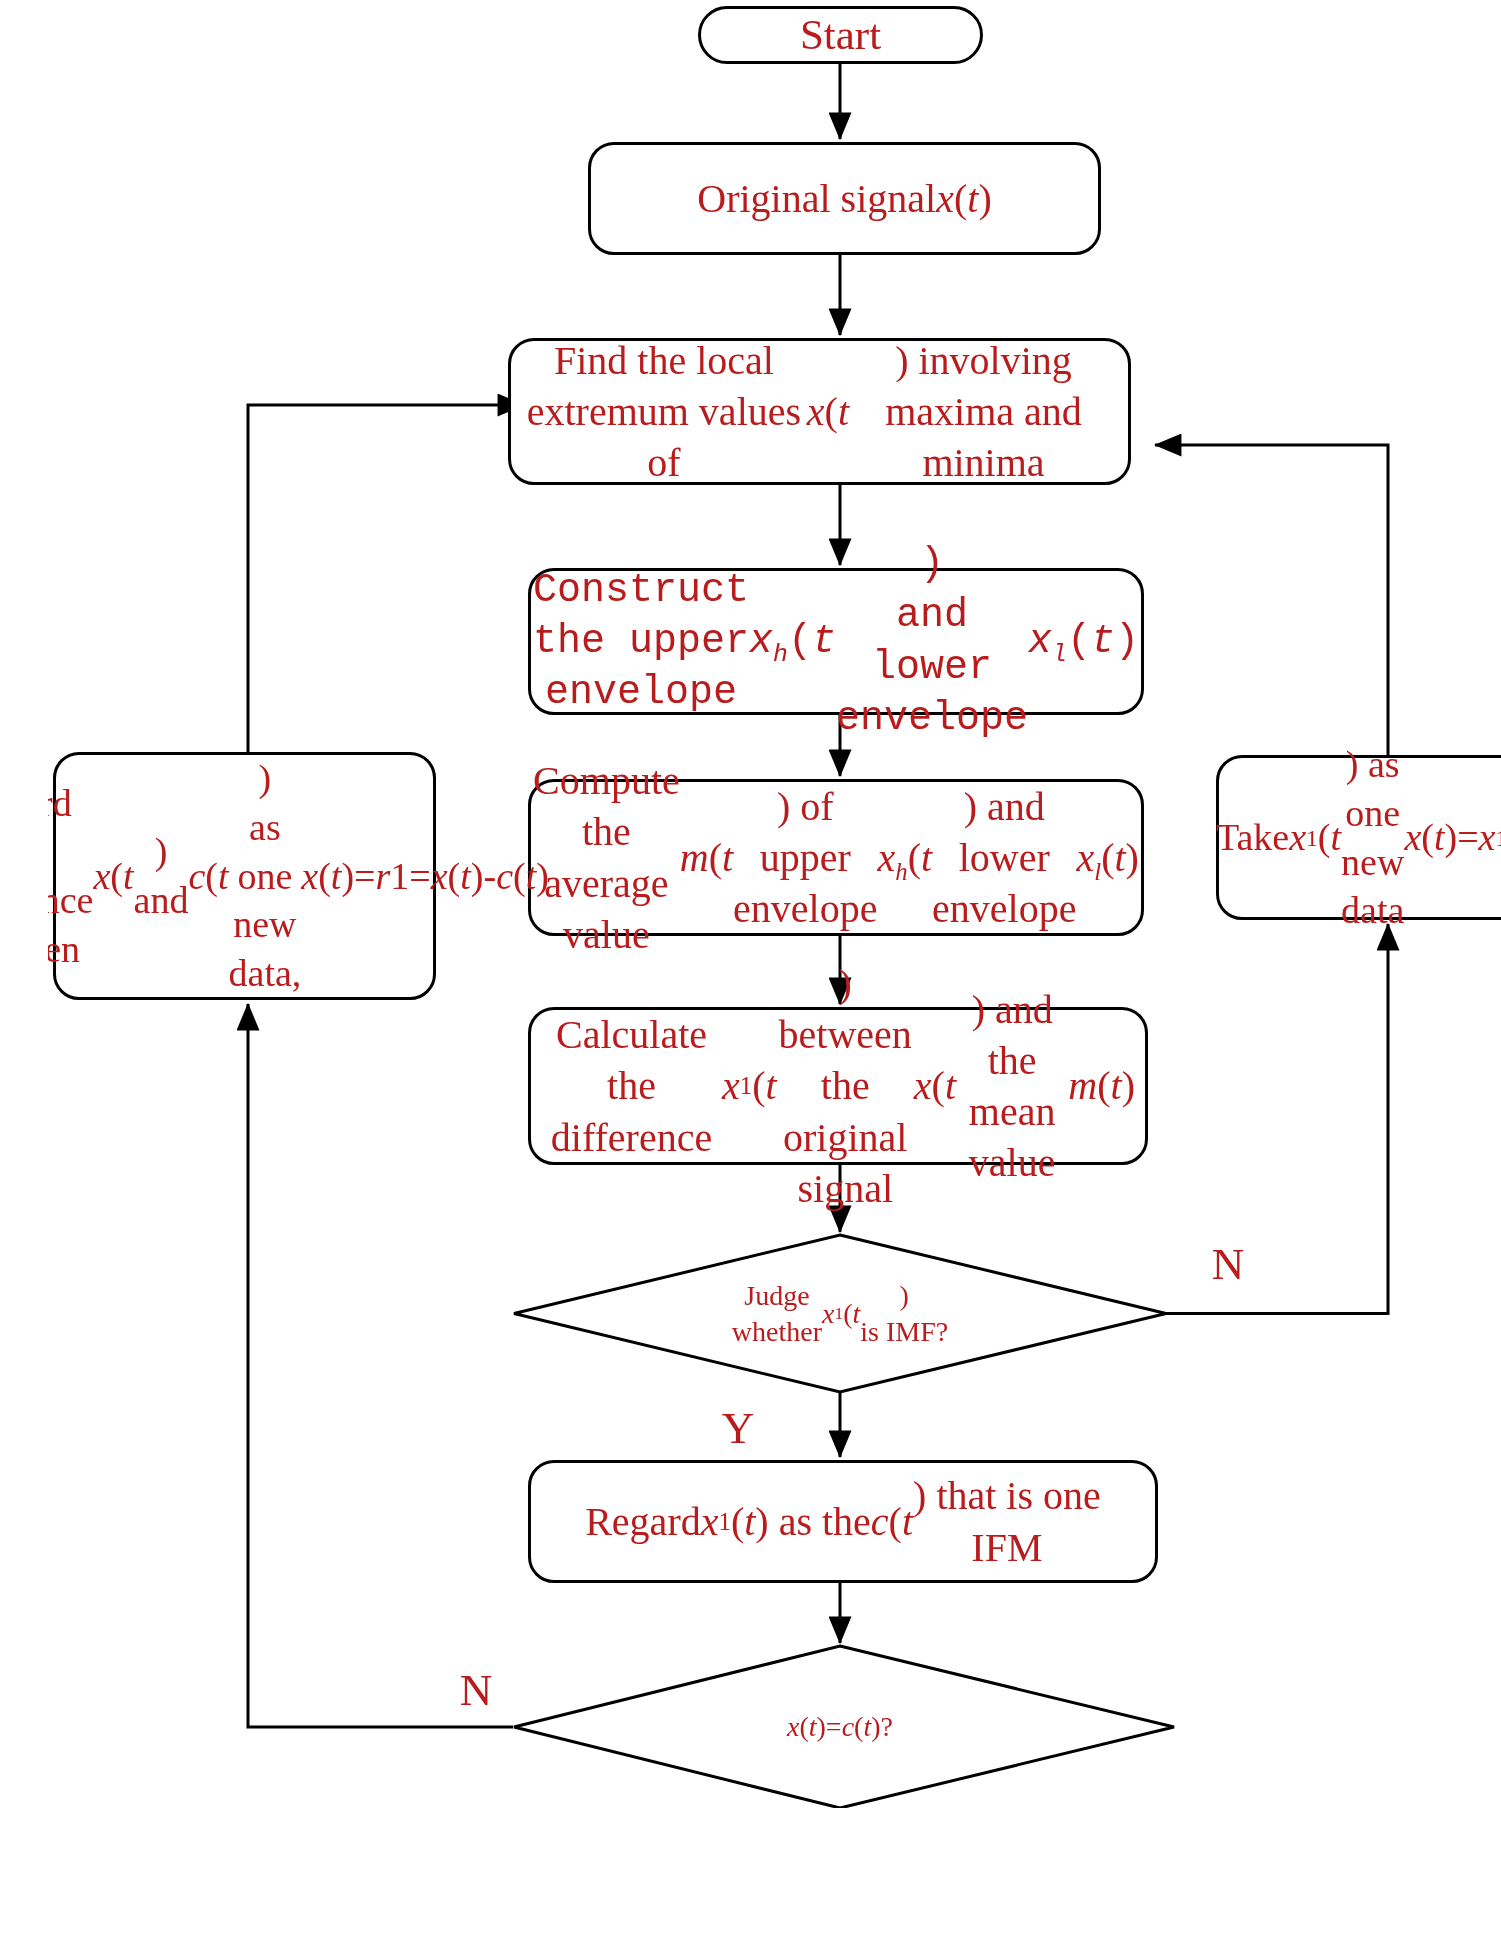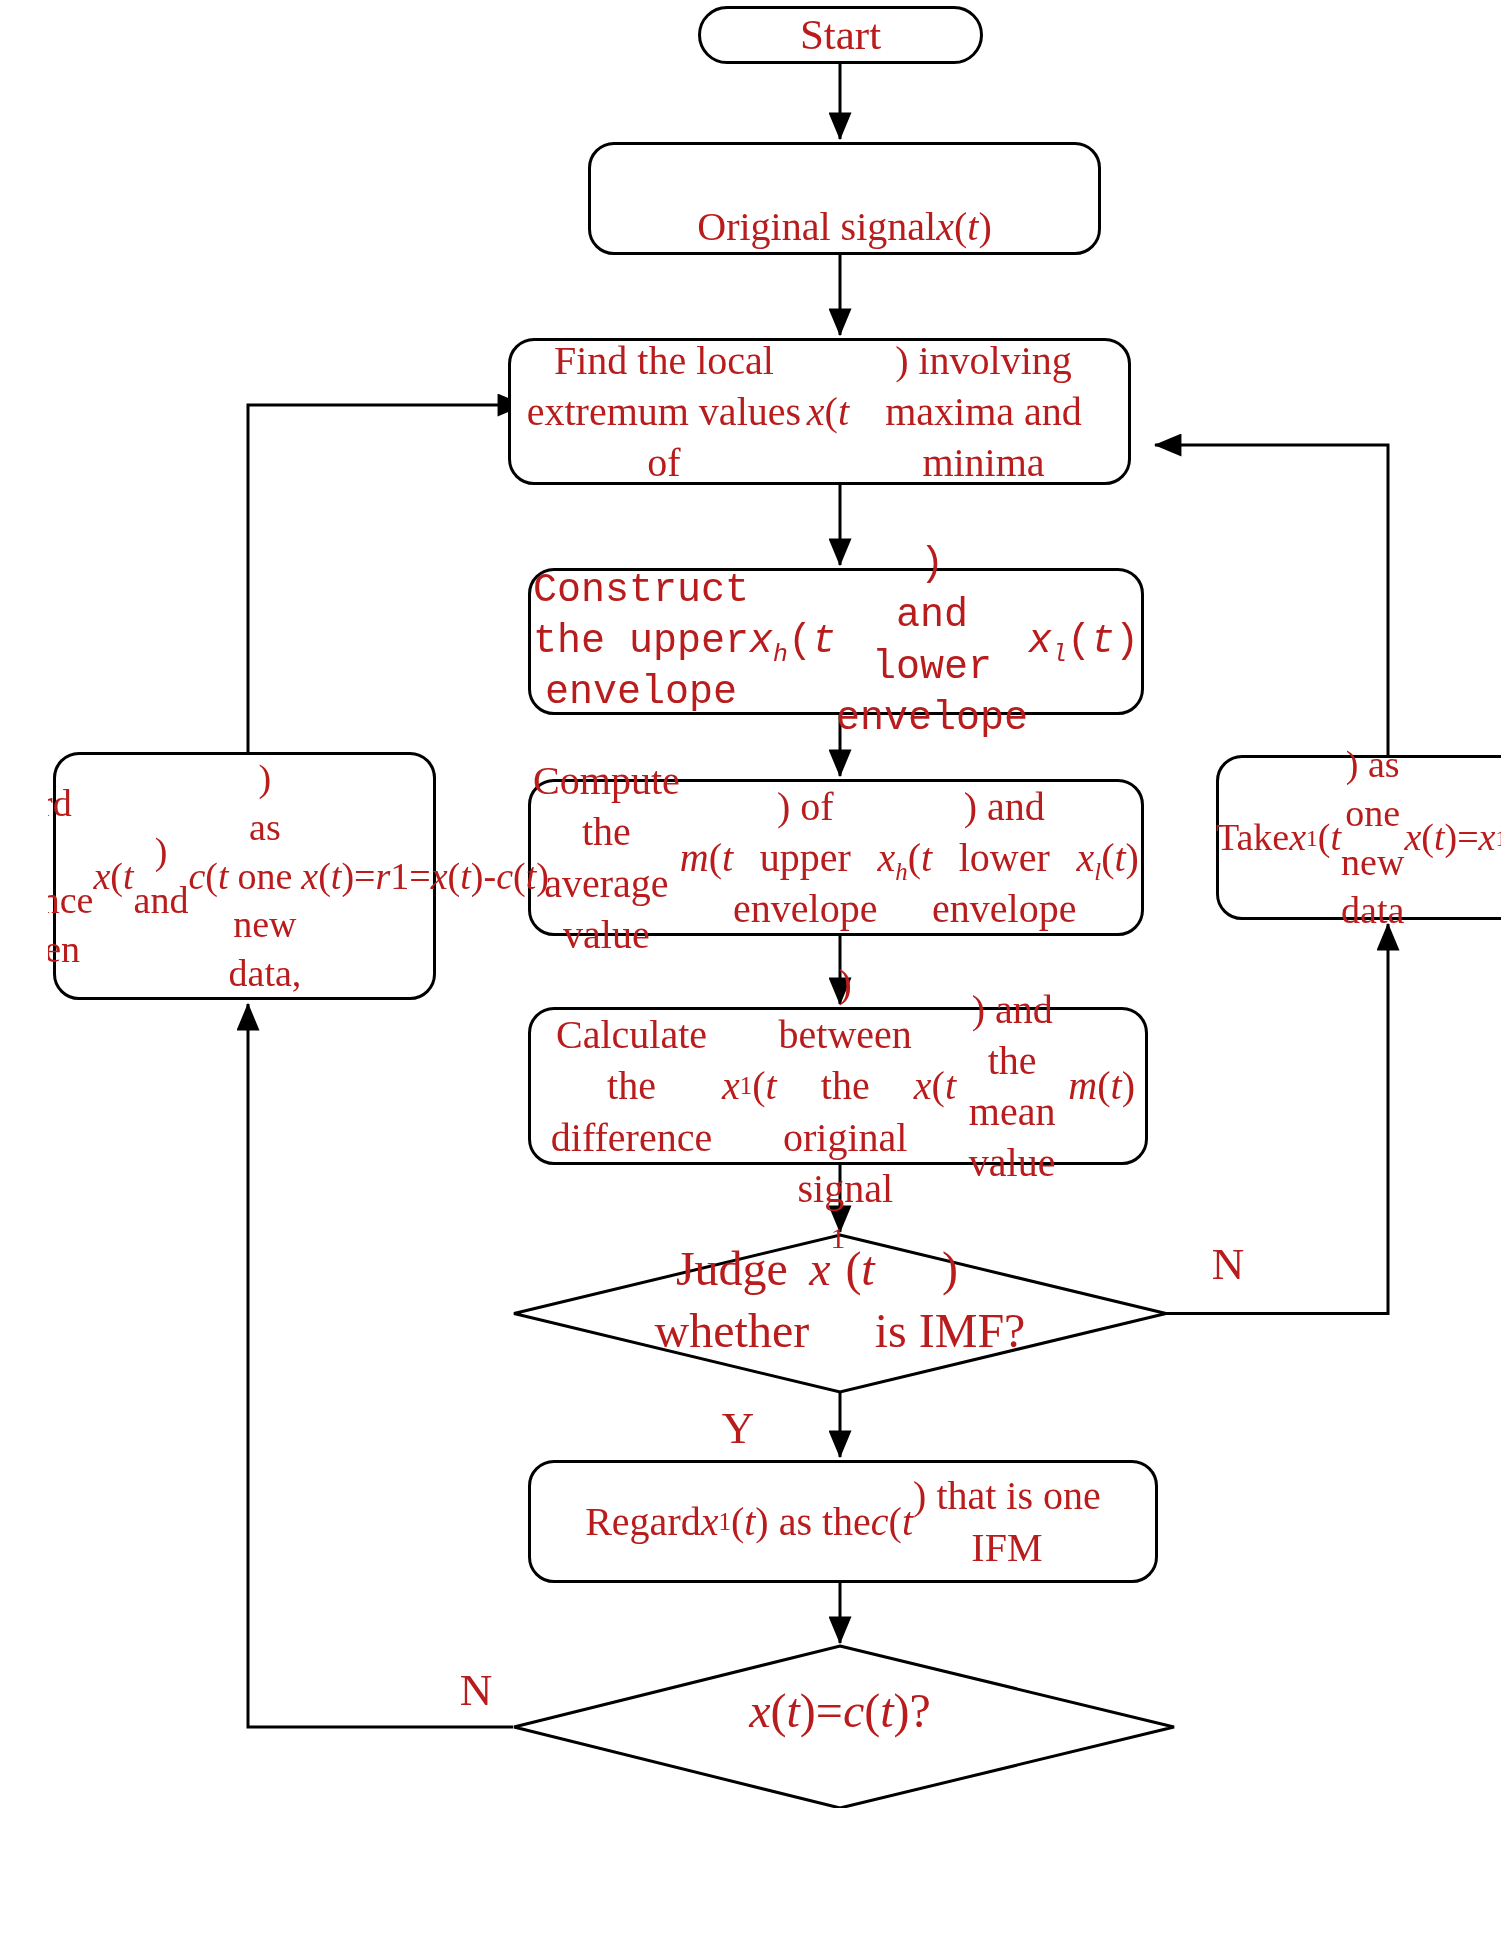--- a/index.html
+++ b/index.html
@@ -15,22 +15,22 @@
   #wires{position:absolute;left:0;top:0;z-index:1;}
   .node{
     position:absolute;box-sizing:border-box;z-index:2;
     border:3px solid #000;border-radius:26px;background:#fff;
     display:flex;align-items:center;justify-content:center;
     text-align:center;font-size:40px;line-height:1.28;padding:0 10px;
   }
   .terminal{border-radius:46px;font-size:43px;}
   .dlabel{
     position:absolute;z-index:3;background:transparent;
-    display:flex;justify-content:center;
-    text-align:center;font-size:48px;line-height:1.3;
+    display:flex;align-items:center;justify-content:center;
+    text-align:center;font-size:28px;line-height:1.3;
   }
   .edgelabel{
     position:absolute;z-index:3;width:100px;height:56px;
     display:flex;align-items:center;justify-content:center;
     font-size:45px;
   }
   .side{font-size:38px;}
   sub{font-size:62%;line-height:0;}
   i{font-style:italic;}
 </style>
@@ -65,21 +65,21 @@
     </g>
 
     <g stroke="#000000" stroke-width="3" fill="#ffffff">
       <polygon points="792,1235 1118,1313.5 792,1392 466,1313.5"></polygon>
       <polygon points="792,1646 1126,1727 792,1808 466,1727"></polygon>
     </g>
   </svg>
 
   <div class="node terminal" style="left:650px;top:6px;width:285px;height:58px;">Start</div>
 
-  <div class="node" style="left:540px;top:142px;width:513px;height:113px;align-items:flex-end;">Original signal <i>x</i>(<i>t</i>)</div>
+  <div class="node" style="left:540px;top:142px;width:513px;height:113px;">Original signal <i>x</i>(<i>t</i>)</div>
 
   <div class="node" style="left:460px;top:338px;width:623px;height:147px;">Find the local extremum values of<br><i>x</i>(<i>t</i>) involving maxima and minima</div>
 
   <div class="node" style="left:480px;top:568px;width:616px;height:147px;font-family:Liberation Mono, monospace;">Construct the upper envelope <i>x<sub>h</sub></i>(<i>t</i>)<br>and lower envelope <i>x<sub>l</sub></i>(<i>t</i>)</div>
 
   <div class="node" style="left:480px;top:779px;width:616px;height:157px;">Compute the average value <i>m</i>(<i>t</i>) of<br>upper envelope <i>x<sub>h</sub></i>(<i>t</i>) and lower<br>envelope <i>x<sub>l</sub></i>(<i>t</i>)</div>
 
   <div class="node" style="left:480px;top:1007px;width:620px;height:158px;">Calculate the difference <i>x</i><sub>1</sub>(<i>t</i>) between<br>the original signal <i>x</i>(<i>t</i>) and the mean<br>value <i>m</i>(<i>t</i>)</div>
 
   <div class="node" style="left:480px;top:1460px;width:630px;height:123px;">Regard <i>x</i><sub>1</sub>(<i>t</i>) as the <i>c</i>(<i>t</i>) that is one<br>IFM</div>

